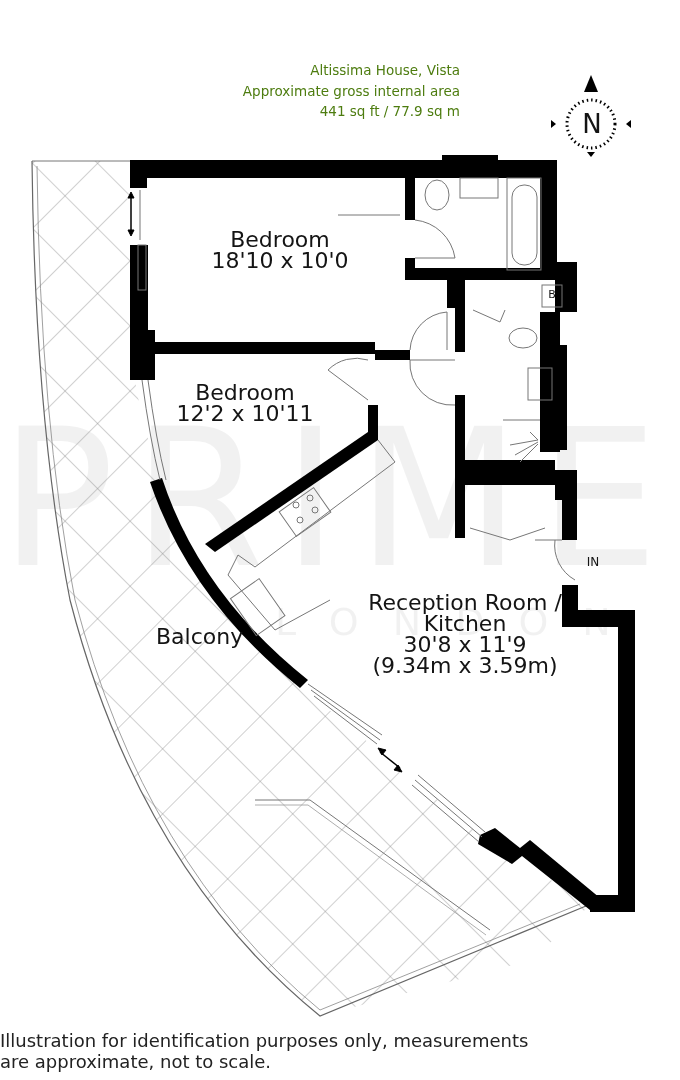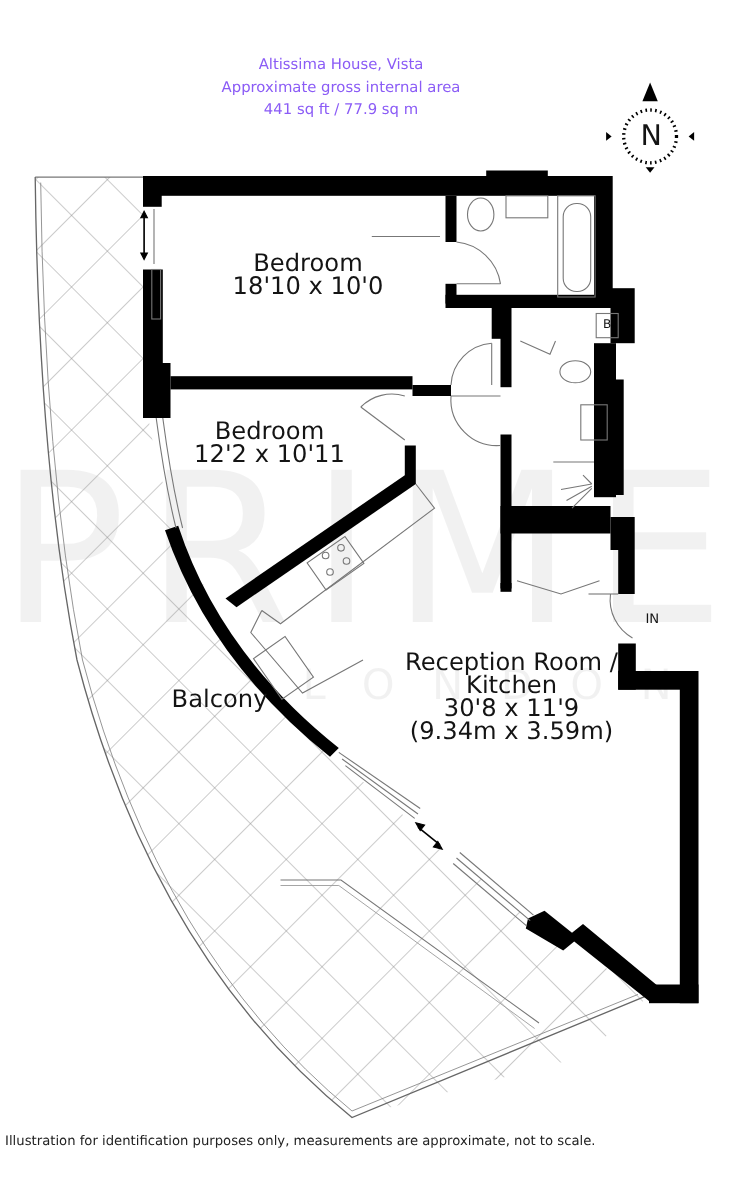--- a/index.html
+++ b/index.html
@@ -1,24 +1,24 @@
 <!DOCTYPE html>
 <html><head>
 <meta charset="utf-8">
 <style>
   html, body { margin:0; padding:0; background:#ffffff; }
   body { width:680px; height:1080px; position:relative; overflow:hidden;
          font-family:"DejaVu Sans", "Liberation Sans", sans-serif; color:#111; }
-  .title { position:absolute; left:160px; width:300px; top:49px; text-align:center;
-           font-size:13.5px; line-height:20.5px; color:#8b5cf6; }
+  .title { position:absolute; left:160px; width:300px; top:60px; text-align:right;
+           font-size:13.5px; line-height:20.5px; color:#4d7c0f; }
   .title div { white-space:nowrap; }
   svg.plan { position:absolute; left:0; top:0; }
   .label { position:absolute; text-align:center; font-size:22px; line-height:21px; color:#141414; white-space:nowrap; }
   .label div { white-space:nowrap; }
-  .footer { position:absolute; left:0; width:546px; top:1030px; text-align:center; font-size:12px; color:#222; }
+  .footer { position:absolute; left:0; width:546px; top:1030px; font-size:18px; color:#222; }
   .watermark { position:absolute; font-family:"DejaVu Sans", sans-serif; color:rgba(0,0,0,0.055); pointer-events:none; }
 </style>
 </head>
 <body>
 
 <div class="title">
   <div>Altissima House, Vista</div>
   <div>Approximate gross internal area</div>
   <div>441 sq ft / 77.9 sq m</div>
 </div>

